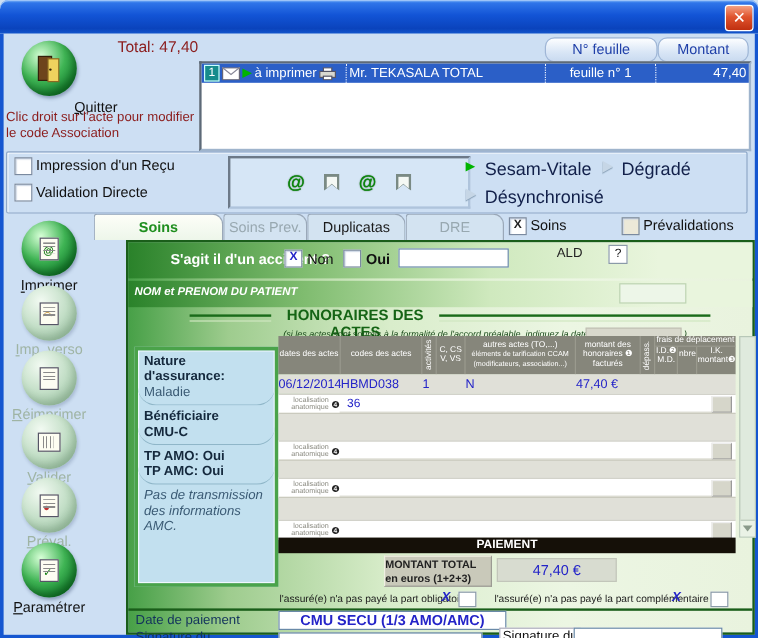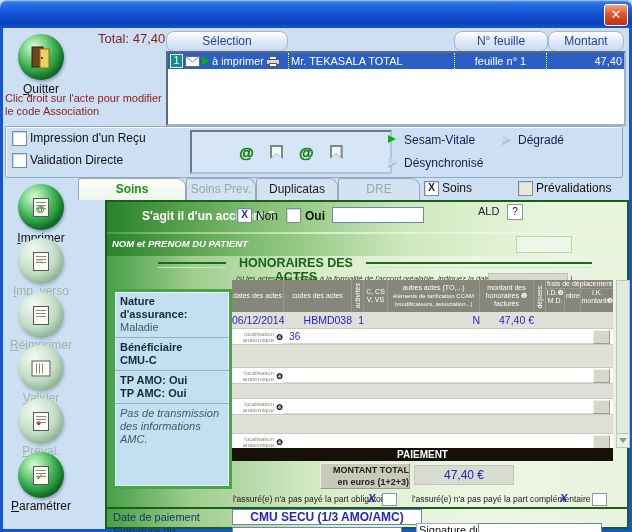--- a/index.html
+++ b/index.html
@@ -36,21 +36,21 @@
   
   .opanel{left:5px;top:126px;width:616px;height:50px;border:1px solid #8FA8C8;
     box-shadow:inset 1px 1px 0 #FFF;border-radius:2px;}
   .cbox{width:13px;height:13px;background:#FFF;border:1px solid #7A8AA0;box-shadow:inset 1px 1px 1px #CCD6E4;}
   .cblabel{font-size:12px;color:#111;}
   .iconpanel{left:190px;top:130px;width:198px;height:40px;border:2px inset #AFC4DC;background:#D6E6F6;
     display:flex;align-items:center;justify-content:center;gap:16px;}
   .atglyph{color:#0B8A0B;font-weight:bold;font-size:15px;text-shadow:0 0 1px #064A06;}
   .flag{width:13px;height:14px;background:#7A8A84;clip-path:polygon(0 0,100% 0,100% 100%,50% 62%,0 100%);position:relative;}
   .flag::after{content:"";position:absolute;inset:2px;background:#F4F8F4;clip-path:polygon(0 0,100% 0,100% 100%,50% 62%,0 100%);}
-  .modelabel{font-size:12px;color:#12204A;}
+  .modelabel{font-size:15px;color:#12204A;}
 
   
   .tab{top:178px;height:21px;border:1px solid #9AA8B8;border-bottom:none;border-radius:3px 9px 0 0;
     text-align:center;line-height:20px;font-size:12px;background:#D3E3F1;}
   .tab.active{background:linear-gradient(180deg,#FDFEF8,#EDF6EA);color:#1E8E1E;font-weight:bold;}
   .tab.dim{color:#98A8B0;}
   .tab.norm{color:#1A1A1A;}
   .xbox{width:13px;height:13px;background:#FFF;border:1px solid #7A8AA0;box-shadow:inset 1px 1px 1px #CCD6E4;
     font-size:10px;font-weight:bold;text-align:center;line-height:12px;color:#222;}
   .bgbox{background:#ECE9D8;}
@@ -77,51 +77,51 @@
   .wlab{color:#FFF;font-weight:bold;}
   .field{background:#FFF;border:1px solid #6A8AA8;box-sizing:border-box;}
   .bluetxt{color:#2424C8;}
   .sectitle{color:#156415;font-weight:bold;font-size:12.5px;}
   .secline{height:3px;border-top:2px solid #1A6B1A;border-bottom:1px solid #CFE6C0;}
   .note{font-size:7.5px;font-style:italic;color:#1A4A1A;}
 
   
   .inspanel{left:112px;top:289px;width:120px;height:200px;background:#C2E0EF;border:3px solid #4AA34A;
     box-shadow:inset 0 0 0 1px #F0F8FF;box-sizing:border-box;font-size:11px;color:#14283C;}
-  .insec{padding:3px 5px;border-bottom:1px solid #8FB6C8;line-height:13px;}
+  .insec{padding:3px 5px;border-bottom:1px solid #8FB6C8;line-height:13px;border-radius:15px;}
   .insec b{font-weight:bold;}
   .dimtxt{color:#3A5A74;}
   .modbtn{left:138px;top:477px;width:88px;height:22px;background:linear-gradient(180deg,#FFF,#EDF2F8);
     border:2px solid #5C86C6;border-radius:3px;font-size:13px;text-align:center;line-height:18px;cursor:pointer;}
 
   
   .ath{left:232px;top:280px;width:381px;height:32px;background:#86867B;display:flex;color:#FFF;
     font-size:7px;line-height:8px;text-align:center;}
   .hc{border-right:1px solid #9A9A8E;box-sizing:border-box;display:flex;flex-direction:column;
     justify-content:center;align-items:center;overflow:hidden;}
   .vert{writing-mode:vertical-rl;transform:rotate(180deg);font-size:7px;}
   .drow{left:232px;width:381px;height:16px;background:#E0E0D8;display:flex;font-size:10.5px;
     line-height:16px;color:#2424C8;}
-  .dc{box-sizing:border-box;text-align:right;overflow:hidden;}
+  .dc{box-sizing:border-box;text-align:left;overflow:hidden;}
   .locrow{left:232px;width:381px;height:16px;background:#FFF;display:flex;align-items:center;border-top:1px solid #C8C8BE;}
   .loclab{width:42px;font-size:6px;line-height:6px;color:#8A8A80;text-align:right;padding-right:2px;}
   .locbadge{font-size:8px;color:#222;}
   .locval{flex:1;font-size:10px;color:#2424C8;padding-left:6px;border-bottom:1px solid #D8D8CC;height:12px;line-height:12px;}
   .locbtn{width:15px;height:12px;background:#D6D6CA;border:1px outset #EEE;margin-right:3px;}
   .gaprow{left:232px;width:381px;background:#E0E0D8;border-top:1px solid #CACABE;}
   .sbar{left:616px;top:280px;width:14px;height:168px;background:#DFEADD;border:1px solid #B8C8B8;box-sizing:border-box;}
   .sdown{position:absolute;left:0;bottom:0;width:12px;height:13px;background:#EAF2E6;border-top:1px solid #B8C8B8;
     display:flex;align-items:center;justify-content:center;}
   .tri-dn{width:0;height:0;border-left:4px solid transparent;border-right:4px solid transparent;border-top:5px solid #8A9A8A;}
 
   
   .paybar{left:232px;top:448px;width:381px;height:13px;background:#151008;color:#FFF;font-weight:bold;
     font-size:10px;text-align:center;line-height:13px;}
   .mtlbox{left:320px;top:463px;width:90px;height:26px;background:#C9C9BA;border:1px outset #EFEFE2;
-    font-size:9px;font-weight:bold;color:#222;text-align:right;line-height:12px;box-sizing:border-box;}
+    font-size:9px;font-weight:bold;color:#222;text-align:left;line-height:12px;box-sizing:border-box;}
   .mtval{left:414px;top:465px;width:100px;height:20px;background:#D8DCD0;border:1px solid #C2C6BA;
     text-align:center;font-size:12px;line-height:19px;box-sizing:border-box;}
   .paysmall{font-size:8.5px;color:#1A1A1A;}
   .xmark{color:#2424C8;font-weight:bold;font-style:italic;font-size:11px;}
   .minibox{width:13px;height:11px;background:#FFF;border:1px solid #8A9AA8;}
 
   
   .footline{left:107px;top:507px;width:520px;height:2px;background:#1A5E1A;}
   .flab{font-size:11px;color:#13335C;}
 </style>
@@ -136,24 +136,23 @@
   <div class="abs edge" style="left:629px;top:28px;width:3px;height:504px;"></div>
   <div class="abs edge" style="left:0;top:529px;width:632px;height:3px;"></div>
 
   <div class="abs ball" style="left:18px;top:34px;">
     <svg width="26" height="26" viewBox="0 0 26 26">
       <rect x="4" y="3" width="11" height="20" fill="#6E441C" stroke="#33200A"></rect>
       <rect x="12" y="5" width="9" height="19" fill="#EFD25E" stroke="#8A6A20"></rect>
       <circle cx="14" cy="14" r="1" fill="#33200A"></circle>
     </svg>
   </div>
-  <div class="abs slabel u" style="left:0;top:82px;">Quitter</div>
+  <div class="abs slabel u" style="left:16px;top:82px;text-align:right;">Quitter</div>
   <div class="abs total">Total: 47,40</div>
 
-  <div class="abs hdrbtn" style="left:166px;width:120px;">Sélection</div>
   <div class="abs hdrbtn" style="left:454px;width:92px;">N° feuille</div>
   <div class="abs hdrbtn" style="left:548px;width:74px;">Montant</div>
 
   <div class="abs listbox">
     <div class="listrow">
       <div class="lcell" style="width:120px;">
         <span class="badge1">1</span>
         <svg width="15" height="11">
           <rect x="0.5" y="0.5" width="14" height="10" fill="#FFF" stroke="#667"></rect>
           <path d="M0 0 L7.5 6 L15 0" fill="none" stroke="#889"></path>
@@ -243,21 +242,21 @@
 
   <div class="abs form"></div>
 
   <div class="abs grnrow" style="left:107px;top:202px;width:520px;height:30px;"></div>
   <div class="abs wlab" style="left:142px;top:209px;font-size:12px;">S'agit il d'un accident ?</div>
   <div class="abs xbox" style="left:237px;top:208px;color:#2424C8;">X</div>
   <div class="abs cblabel" style="left:256px;top:209px;">Non</div>
   <div class="abs cbox" style="left:286px;top:208px;"></div>
   <div class="abs cblabel" style="left:305px;top:209px;font-weight:bold;">Oui</div>
   <div class="abs field" style="left:332px;top:207px;width:92px;height:16px;"></div>
-  <div class="abs" style="left:478px;top:205px;font-size:11px;color:#222;">ALD</div>
+  <div class="abs" style="left:464px;top:205px;font-size:11px;color:#222;">ALD</div>
   <div class="abs" style="left:507px;top:204px;width:14px;height:14px;background:#FFF;border:1px solid #8A9AA8;text-align:center;font-size:10px;line-height:13px;">?</div>
 
   <div class="abs grnrow" style="left:107px;top:234px;width:520px;height:22px;"></div>
   <div class="abs wlab" style="left:112px;top:238px;font-size:9.5px;font-style:italic;">NOM et PRENOM DU PATIENT</div>
   <div class="abs" style="left:516px;top:236px;width:56px;height:17px;background:#EDF6E8;border:1px solid #BCD4B0;box-sizing:border-box;"></div>
 
   <div class="abs secline" style="left:158px;top:262px;width:68px;"></div>
   <div class="abs sectitle" style="left:228px;top:256px;width:136px;text-align:center;">HONORAIRES DES ACTES</div>
   <div class="abs secline" style="left:366px;top:262px;width:226px;"></div>
   <div class="abs note" style="left:236px;top:274px;">(si les actes sont soumis à la formalité de l'accord préalable, indiquez la date de la demande :</div>

